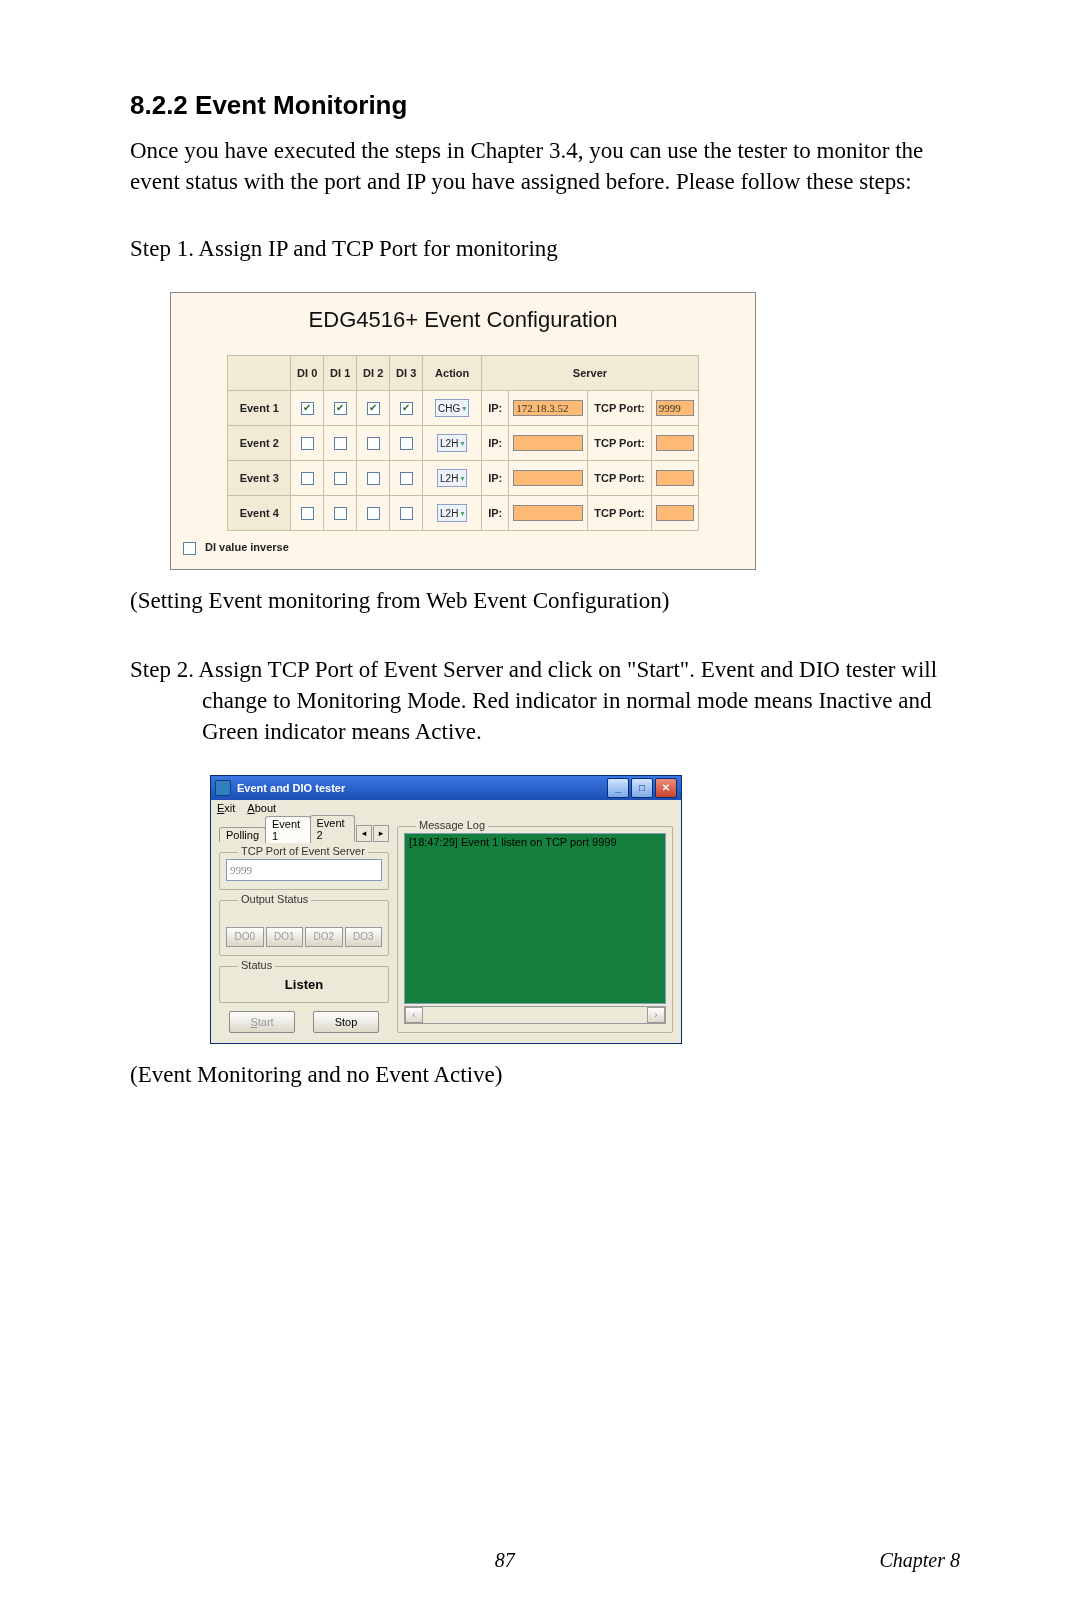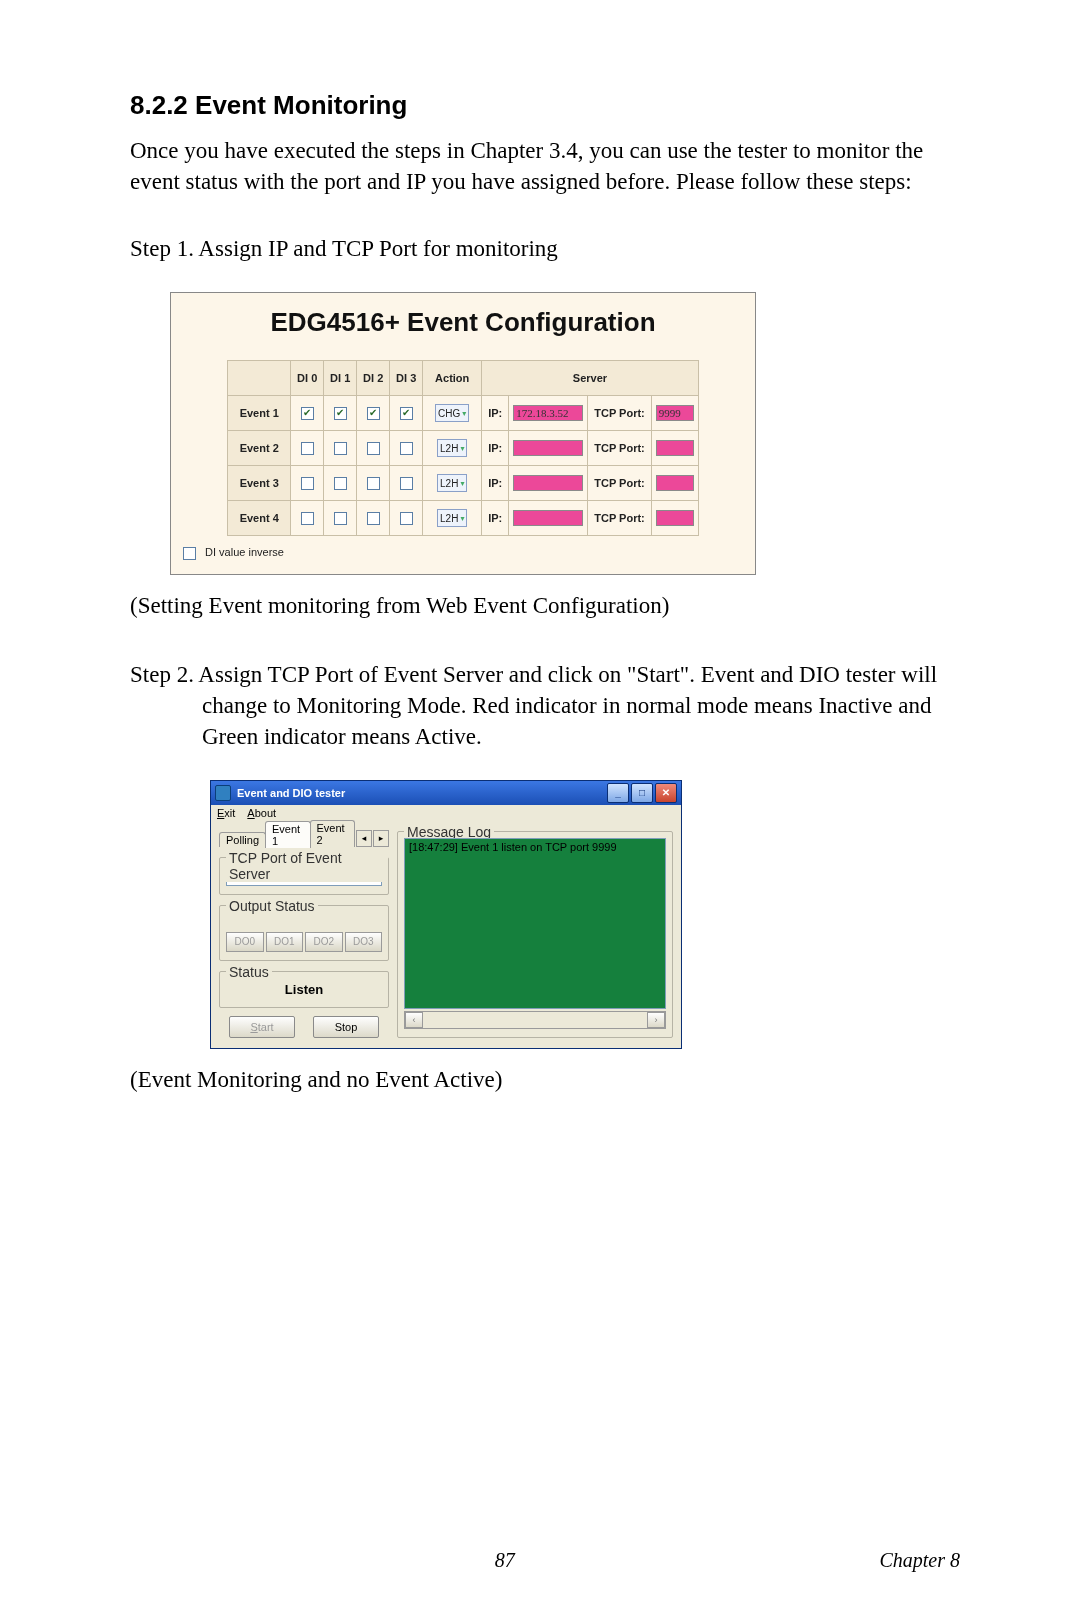--- a/index.html
+++ b/index.html
@@ -5,56 +5,56 @@
   html,body{margin:0;padding:0;background:#fff;font-family:"Times New Roman",Times,serif;color:#000}
   .page{box-sizing:border-box;width:1080px;min-height:1618px;margin:0 auto;padding:90px 120px 60px 130px;position:relative}
   .sec-title{font-family:Arial,Helvetica,sans-serif;font-weight:bold;font-size:26px;margin:0 0 14px 0}
   .body-text{font-size:23px;line-height:1.35;margin:0 0 36px 0}
   .step-text{font-size:23px;line-height:1.35;margin:0 0 28px 0}
   .step-indent{font-size:23px;line-height:1.35;margin:0 0 28px 0;padding-left:72px;text-indent:-72px}
   .caption{font-size:23px;margin:18px 0 40px 0}
 
   
   .fig1{width:560px;margin:10px 0 0 40px;border:1px solid #888;background:#fdf6e9;padding:10px 12px 14px 12px;font-family:Tahoma,Arial,sans-serif}
-  .fig1-title{font-family:Arial,Helvetica,sans-serif;font-weight:bold;font-size:26px;text-align:center;color:#111;margin:4px 0 22px 0}
+  .fig1-title{font-family:Arial,Helvetica,sans-serif;font-weight:normal;font-size:22px;text-align:center;color:#111;margin:4px 0 22px 0}
   .ev-table{border-collapse:collapse;font-size:11px;color:#222;margin:0 auto}
   .ev-table th,.ev-table td{border:1px solid #c9bfa7;padding:6px 4px;height:22px;text-align:center}
   .ev-table th{background:#f3ead6;font-weight:bold}
   .rowlbl{background:#f3ead6;font-weight:bold;width:54px}
   .di{width:24px}
   .act{width:50px}
   .srv .lbl{font-weight:bold;padding:0 2px}
-  .srv input{font:11px Tahoma;border:1px solid #8a8a8a;background:#ec4899;color:#333;padding:1px 2px}
+  .srv input{font:11px Tahoma;border:1px solid #8a8a8a;background:#fdba74;color:#333;padding:1px 2px}
   .ip-in{width:64px}
   .port-in{width:32px}
   .chk{display:inline-block;width:11px;height:11px;border:1px solid #5a7ea5;background:#fff;vertical-align:middle}
   .chk.on::after{content:"✔";display:block;font-size:10px;line-height:10px;color:#2a6b2a;text-align:center}
   .sel{display:inline-flex;align-items:center;border:1px solid #8aa0c8;background:#eef3fb;height:16px;font-size:10px;padding:0 2px}
   .sel .arr{margin-left:2px;color:#4a6;font-size:8px}
-  .di-inverse{font-size:11px;font-weight:normal;color:#222;margin-top:10px}
+  .di-inverse{font-size:11px;font-weight:bold;color:#222;margin-top:10px}
   .di-inverse .chk{margin-right:6px}
 
   
   .fig2{width:470px;margin:14px 0 0 80px;border:1px solid #0a2e74;font-family:Tahoma,Arial,sans-serif;font-size:11px;color:#000;background:#ece9d8}
   .titlebar{display:flex;align-items:center;height:24px;padding:0 4px;background:linear-gradient(#3b77e3,#1b4fb5);color:#fff;font-weight:bold}
   .titlebar .ico{display:inline-block;width:14px;height:14px;background:#3080c0;border:1px solid #0b3e7a;border-radius:2px;margin-right:6px}
   .titlebar .sp{flex:1}
   .wbtn{width:20px;height:18px;margin-left:2px;border:1px solid #0a2e74;background:linear-gradient(#cfe3ff,#7fa8e6);display:flex;align-items:center;justify-content:center;font-size:10px;color:#0a2e74;font-weight:bold;border-radius:2px}
   .wbtn.close{background:linear-gradient(#f08a7a,#c8442e);color:#fff}
   .menubar{background:#ece9d8;padding:2px 6px;display:flex;gap:12px;color:#000}
   .menubar span u{text-decoration:underline}
   .client{display:flex;gap:8px;padding:6px 8px 10px 8px}
   .leftcol{width:170px;display:flex;flex-direction:column;gap:6px}
   .tabs{display:flex;align-items:flex-end;height:20px}
   .tab{border:1px solid #9a9a9a;border-bottom:none;background:#ece9d8;padding:1px 6px;font-size:11px;border-radius:3px 3px 0 0;margin-right:-1px}
   .tab.active{background:#fdfcf9;position:relative;top:1px}
   .tab-nav{margin-left:2px;display:flex;gap:1px}
   .tab-nav .nav{border:1px solid #9a9a9a;background:#ece9d8;width:14px;height:15px;font-size:9px;display:flex;align-items:center;justify-content:center}
   .grp{border:1px solid #b6b3a5;border-radius:2px;padding:6px 6px 8px 6px;position:relative;margin-top:4px}
-  .grp .legend{position:absolute;top:-8px;left:6px;background:#ece9d8;padding:0 3px;font-size:14px;color:#333}
+  .grp .legend{position:absolute;top:-8px;left:18px;background:#ece9d8;padding:0 3px;font-size:11px;color:#333}
   .txtin{width:148px;height:18px;border:1px solid #7f9db9;background:#fff;padding:1px 3px;font:11px Tahoma;color:#888}
   .iorow{display:flex;gap:2px;margin-top:20px}
   .iobtn{flex:1;height:18px;border:1px solid #9a9a9a;background:linear-gradient(#fefefe,#dad7c6);font-size:10px;display:flex;align-items:center;justify-content:center;color:#333}
   .iobtn.disabled{color:#9a9a9a}
   .status-val{text-align:center;font-weight:bold;font-size:13px;padding:4px 0 2px}
   .btnrow{display:flex;gap:18px;justify-content:center;margin-top:2px}
   .pushbtn{width:64px;height:20px;border:1px solid #8a8a8a;background:linear-gradient(#fefefe,#dcd9c9);border-radius:2px;font-size:11px;display:flex;align-items:center;justify-content:center}
   .pushbtn.disabled{color:#9a9a9a}
   .rightcol{flex:1;display:flex;flex-direction:column}
   .log{flex:1;border:1px solid #7f9db9;background:#15803d;padding:2px 4px;font-size:11px;color:#000;overflow:hidden;position:relative}

